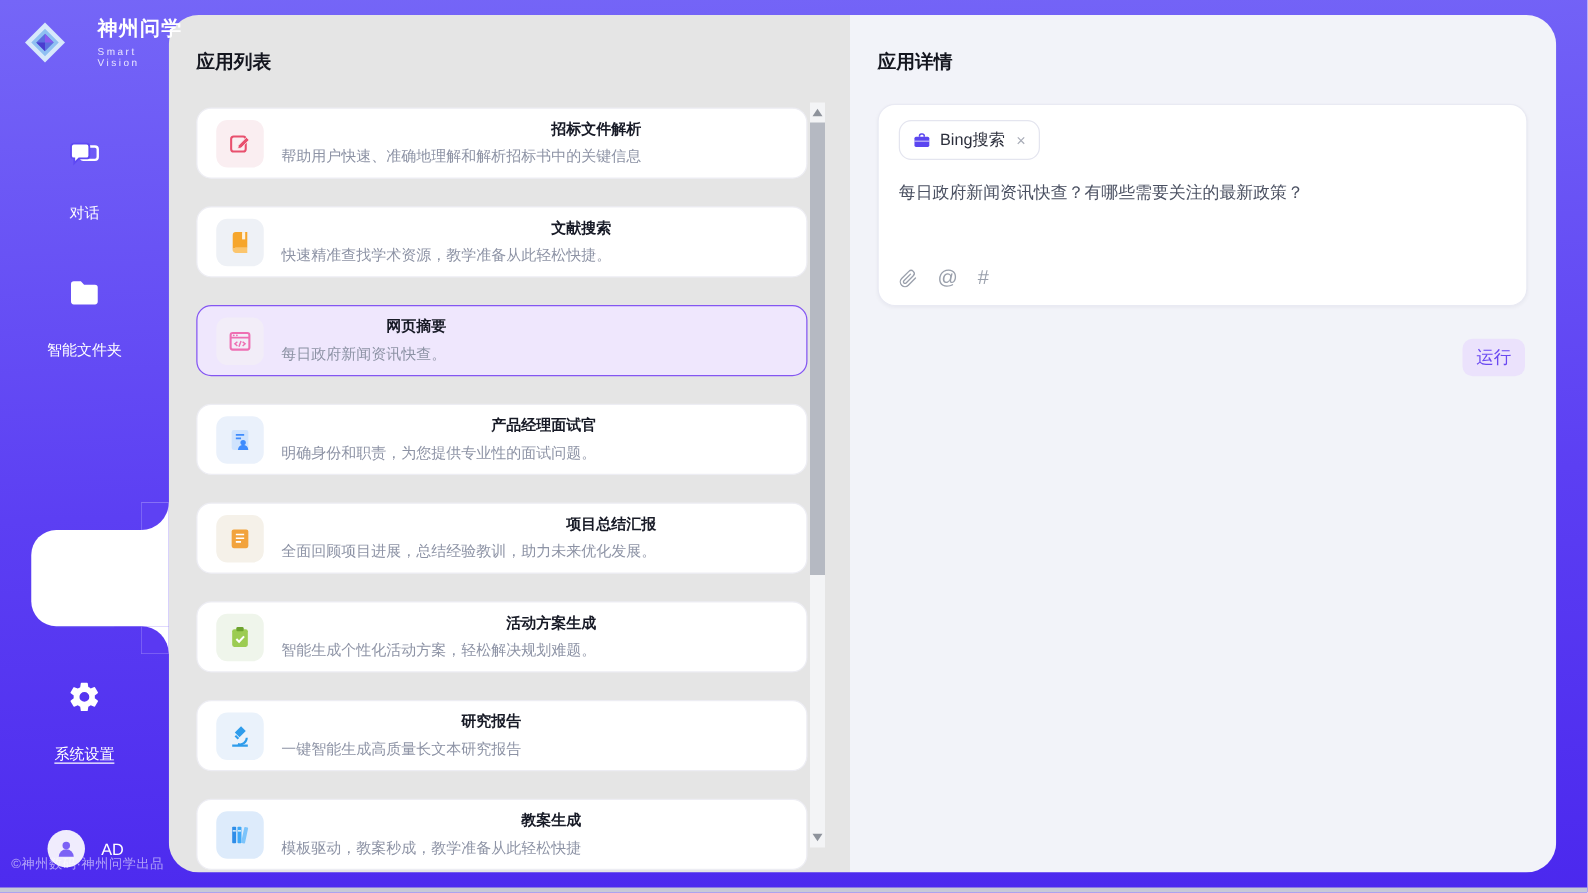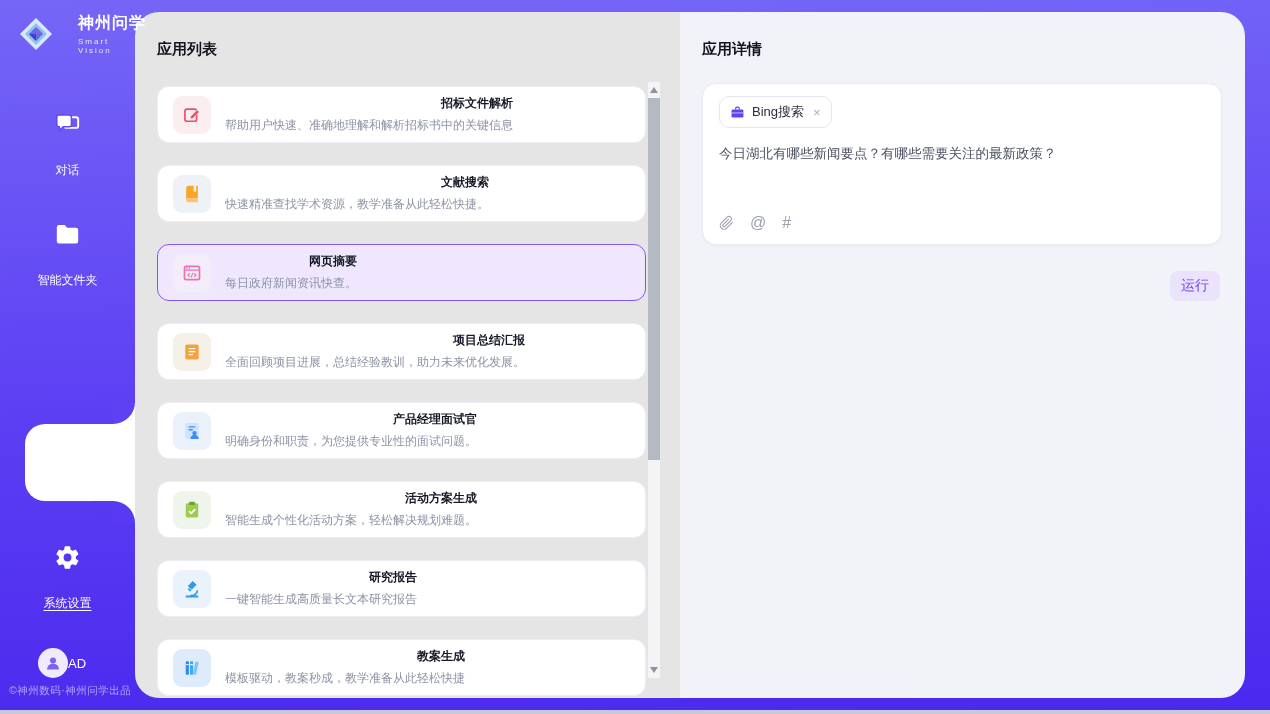--- a/index.html
+++ b/index.html
@@ -19,21 +19,21 @@
   .nav-icon { width:28px; height:28px; margin:0 auto; display:flex; align-items:center; justify-content:center; }
   .nav-label { font-size:12px; margin-top:24px; }
   .nav-label.u { text-decoration:underline; text-underline-offset:3px; }
   .nav-item.active { color:#5b46f0; }
   .active-bubble { position:absolute; left:25px; top:424px; width:110px; height:77px; background:#fff; border-radius:20px 0 0 20px; z-index:2; }
   .fillet { position:absolute; left:113px; width:22px; height:22px; background:#fff; z-index:2; }
   .fillet.top { top:402px; } .fillet.bottom { top:501px; }
   .fillet .inner { width:100%; height:100%; }
   .fillet.top .inner { background:#5e41f3; border-bottom-right-radius:22px; }
   .fillet.bottom .inner { background:#5a39f2; border-top-right-radius:22px; }
-  .user-row { position:absolute; left:38px; top:648px; display:flex; align-items:center; }
+  .user-row { position:absolute; left:38px; top:664px; display:flex; align-items:center; gap:13px; }
   .avatar { width:30px; height:30px; border-radius:50%; background:#f0ecfd; display:flex; align-items:center; justify-content:center; }
   .user-name { color:#fff; font-size:13px; }
   .side-footer { position:absolute; left:9px; top:684px; font-size:10.5px; color:rgba(255,255,255,.55); white-space:nowrap; letter-spacing:.5px; }
   
   .main { position:absolute; left:135px; top:12px; width:1110px; height:686px; border-radius:24px; overflow:hidden; display:flex; z-index:1; }
   .list-panel { width:545px; background:#e5e5e5; position:relative; flex:none; }
   .panel-title { position:absolute; left:22px; top:28px; font-size:15px; font-weight:bold; color:#14161f; }
   .cards { position:absolute; left:22px; top:74px; width:489px; }
   .card { height:57px; margin-bottom:22px; border:1px solid #ededf3; border-radius:12px; background:#fff;
           display:flex; align-items:center; padding:0 15px; cursor:pointer; }
@@ -191,44 +191,44 @@
             <path d="M9.5 12.5l-2.4 2 2.4 2M14.5 12.5l2.4 2-2.4 2M13 11.8l-2 5.4" stroke="#ee6fb2" stroke-width="1.4" fill="none"></path>
           </svg>
         </div>
         <div class="card-text">
           <div class="card-title">网页摘要</div>
           <div class="card-desc">每日政府新闻资讯快查。</div>
         </div>
       </div>
 
       <div class="card">
-        <div class="card-icon bg-sand">
-          <svg width="20" height="20" viewBox="0 0 24 24">
-            <rect x="4" y="3" width="16" height="18" rx="2" fill="#f2a33c"></rect>
-            <path d="M8 8h8M8 11.5h8M8 15h5" stroke="#fff" stroke-width="1.5"></path>
-          </svg>
-        </div>
-        <div class="card-text">
-          <div class="card-title">项目总结汇报</div>
-          <div class="card-desc">全面回顾项目进展，总结经验教训，助力未来优化发展。</div>
-        </div>
-      </div>
-
-      <div class="card">
         <div class="card-icon bg-blue">
           <svg width="20" height="20" viewBox="0 0 24 24">
             <rect x="4" y="2.5" width="16" height="19" rx="2" fill="#cfe3fd"></rect>
             <path d="M8 7h8M8 10.5h5" stroke="#3f8cfd" stroke-width="1.6"></path>
             <circle cx="15" cy="14.5" r="2.6" fill="#3f8cfd"></circle>
             <path d="M10 21.5a5 5 0 0 1 10 0z" fill="#3f8cfd"></path>
           </svg>
         </div>
         <div class="card-text">
           <div class="card-title">产品经理面试官</div>
           <div class="card-desc">明确身份和职责，为您提供专业性的面试问题。</div>
+        </div>
+      </div>
+
+      <div class="card">
+        <div class="card-icon bg-sand">
+          <svg width="20" height="20" viewBox="0 0 24 24">
+            <rect x="4" y="3" width="16" height="18" rx="2" fill="#f2a33c"></rect>
+            <path d="M8 8h8M8 11.5h8M8 15h5" stroke="#fff" stroke-width="1.5"></path>
+          </svg>
+        </div>
+        <div class="card-text">
+          <div class="card-title">项目总结汇报</div>
+          <div class="card-desc">全面回顾项目进展，总结经验教训，助力未来优化发展。</div>
         </div>
       </div>
 
       <div class="card">
         <div class="card-icon bg-green">
           <svg width="20" height="20" viewBox="0 0 24 24">
             <rect x="4.5" y="4" width="15" height="17" rx="2" fill="#9ccc52"></rect>
             <rect x="8.5" y="2" width="7" height="4" rx="1.2" fill="#6da32f"></rect>
             <path d="M8.5 13.5l2.6 2.6 4.8-5.2" stroke="#fff" stroke-width="2" fill="none"></path>
           </svg>
@@ -287,21 +287,21 @@
           <svg width="15" height="15" viewBox="0 0 24 24">
             <path d="M9 7V5.8A2.3 2.3 0 0 1 11.3 3.5h1.4A2.3 2.3 0 0 1 15 5.8V7" stroke="#5b46f0" stroke-width="2" fill="none"></path>
             <rect x="2.5" y="7" width="19" height="13" rx="2" fill="#5b46f0"></rect>
             <rect x="2.5" y="12" width="19" height="1.4" fill="#fff" opacity="0.7"></rect>
           </svg>
         </span>
         <span class="chip-label">Bing搜索</span>
         <span class="chip-close">×</span>
       </div>
 
-      <div class="query-text">今日湖北有哪些新闻要点？有哪些需要关注的最新政策？</div>
+      <div class="query-text">每日政府新闻资讯快查？有哪些需要关注的最新政策？</div>
 
       <div class="composer-icons">
         <span>
           <svg width="15" height="16" viewBox="0 0 24 24" fill="none" stroke="#9aa0ac" stroke-width="1.7" stroke-linecap="round">
             <path d="M21.44 11.05l-9.19 9.19a6 6 0 0 1-8.49-8.49l9.19-9.19a4 4 0 0 1 5.66 5.66l-9.2 9.19a2 2 0 0 1-2.83-2.83l8.49-8.48"></path>
           </svg>
         </span>
         <span class="txt-ic">@</span>
         <span class="txt-ic">#</span>
       </div>

